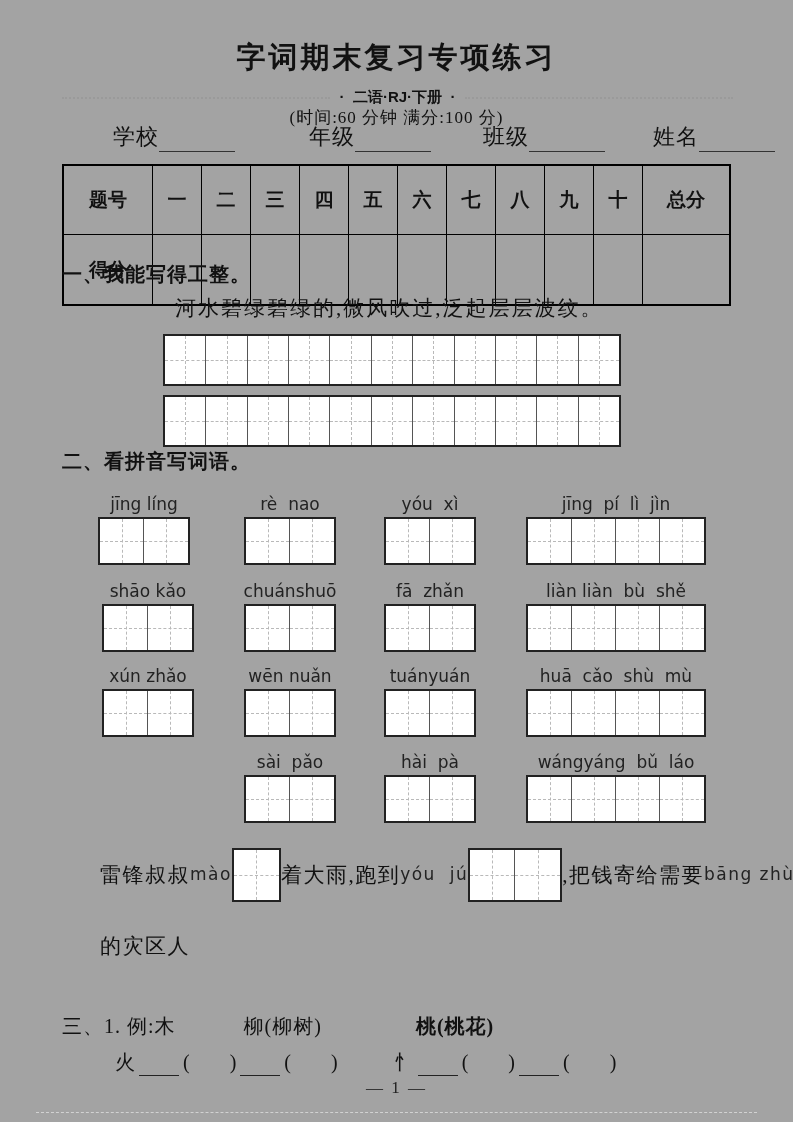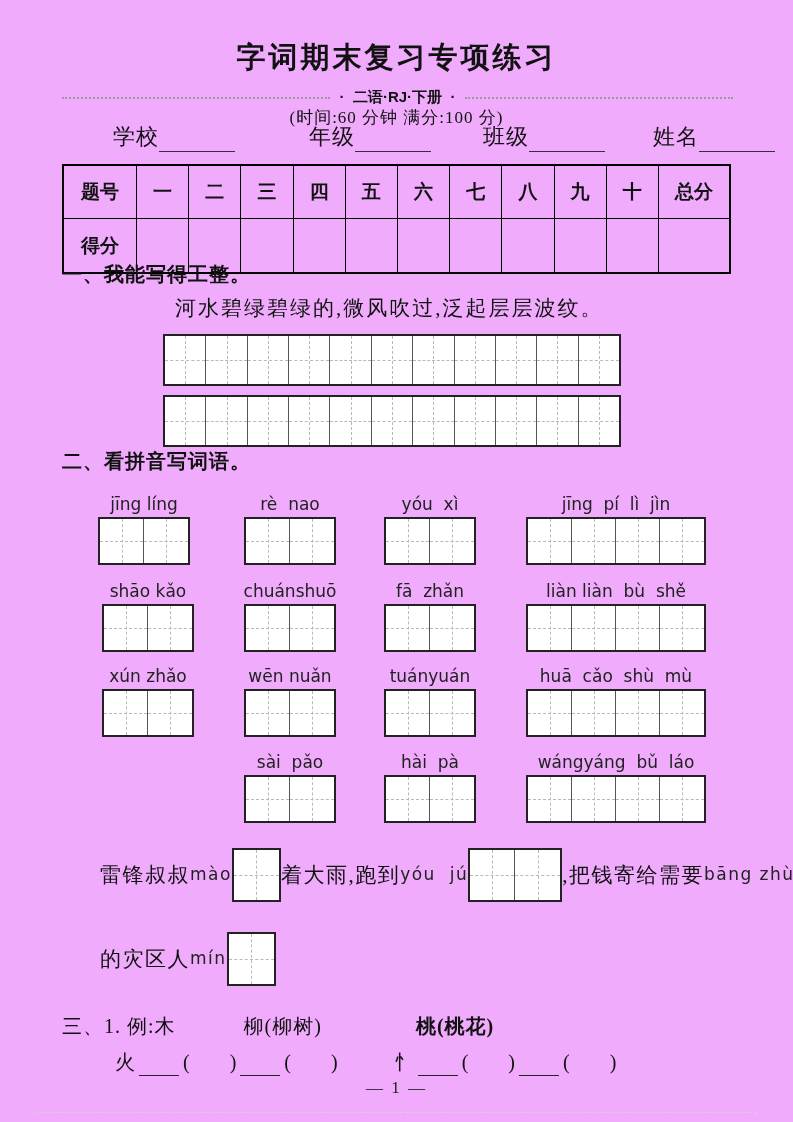--- a/index.html
+++ b/index.html
@@ -1,37 +1,37 @@
 <!DOCTYPE html>
 <html><head>
 <meta charset="utf-8">
 <style>
   html,body{margin:0;padding:0;background:#fff;}
-  .page{position:relative;width:793px;height:1122px;background:#f0abfc;margin:0 auto;
+  .page{position:relative;width:793px;height:1122px;background:#a3a3a3;margin:0 auto;
         font-family:"Liberation Serif",serif;color:#111;overflow:hidden;}
 
   
   .title{position:absolute;top:38px;left:0;right:0;text-align:center;
          font-family:"Liberation Sans",sans-serif;font-weight:bold;font-size:29px;letter-spacing:3px;}
   .edition-row{position:absolute;top:88px;left:62px;right:60px;display:flex;align-items:center;}
   .dotline{flex:1;height:0;border-top:2px dotted #9a9a9a;}
   .edition-label{font-family:"Liberation Sans",sans-serif;font-weight:bold;font-size:15px;
                  padding:0 10px;white-space:pre;}
   .exam-info{position:absolute;top:106px;left:0;right:0;text-align:center;font-size:17px;letter-spacing:1px;}
   .fields-row{position:absolute;top:122px;left:113px;font-size:22px;display:flex;gap:12px;}
   .field{display:flex;align-items:flex-end;}
   .field-label{letter-spacing:1px;}
   .field-blank{display:inline-block;width:76px;border-bottom:1.5px solid #333;height:1em;}
   .fgap1{width:50px;} .fgap2{width:28px;} .fgap3{width:24px;}
 
   
   table.score{position:absolute;top:164px;left:62px;width:669px;border-collapse:collapse;
               font-family:"Liberation Sans",sans-serif;font-size:19px;font-weight:bold;
               border:2px solid #000;table-layout:fixed;}
-  table.score td{border:1px solid #000;text-align:center;padding:4px;}
+  table.score td{border:1px solid #000;text-align:center;padding:12px;}
   table.score tr:nth-child(1) td{height:44px;}
   table.score tr:nth-child(2) td{height:45px;}
   table.score td:first-child{width:64px;}
   table.score td:last-child{width:62px;}
 
   .heading{position:absolute;left:62px;font-family:"Liberation Sans",sans-serif;
            font-weight:bold;font-size:20px;letter-spacing:1px;}
   .sent1{position:absolute;top:294px;left:175px;font-size:21px;letter-spacing:2px;}
 
   
@@ -306,26 +306,20 @@
       <span class="pinyin">bāng zhù</span>
       <span class="tian-box">
           <span class="tc"></span>
           <span class="tc"></span>
         </span>
     </span>
   </div>
 
   <div class="fill-row" style="top:932px;">
     <span class="txt">的灾区人</span>
-    <span class="fill-wrap">
-      <span class="pinyin">mín</span>
-      <span class="tian-box">
-          <span class="tc"></span>
-        </span>
-    </span>
   </div>
 
   <div class="sec3-line1">
     <span>三、1. 例:木</span>
     <span class="ex1">柳(柳树)</span>
     <span class="ex2">桃(桃花)</span>
   </div>
 
   <div class="sec3-line2">
     <span>火</span>

